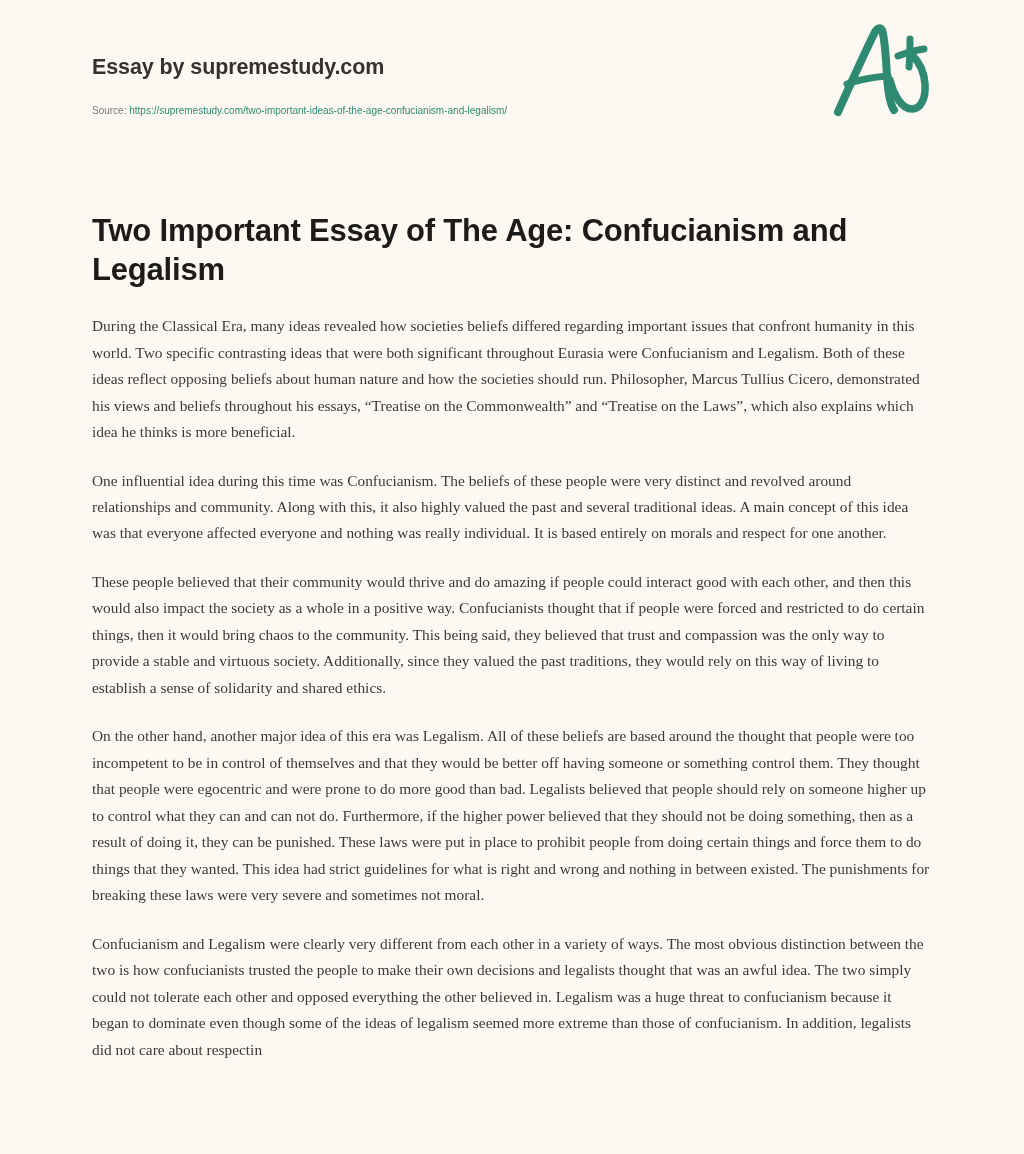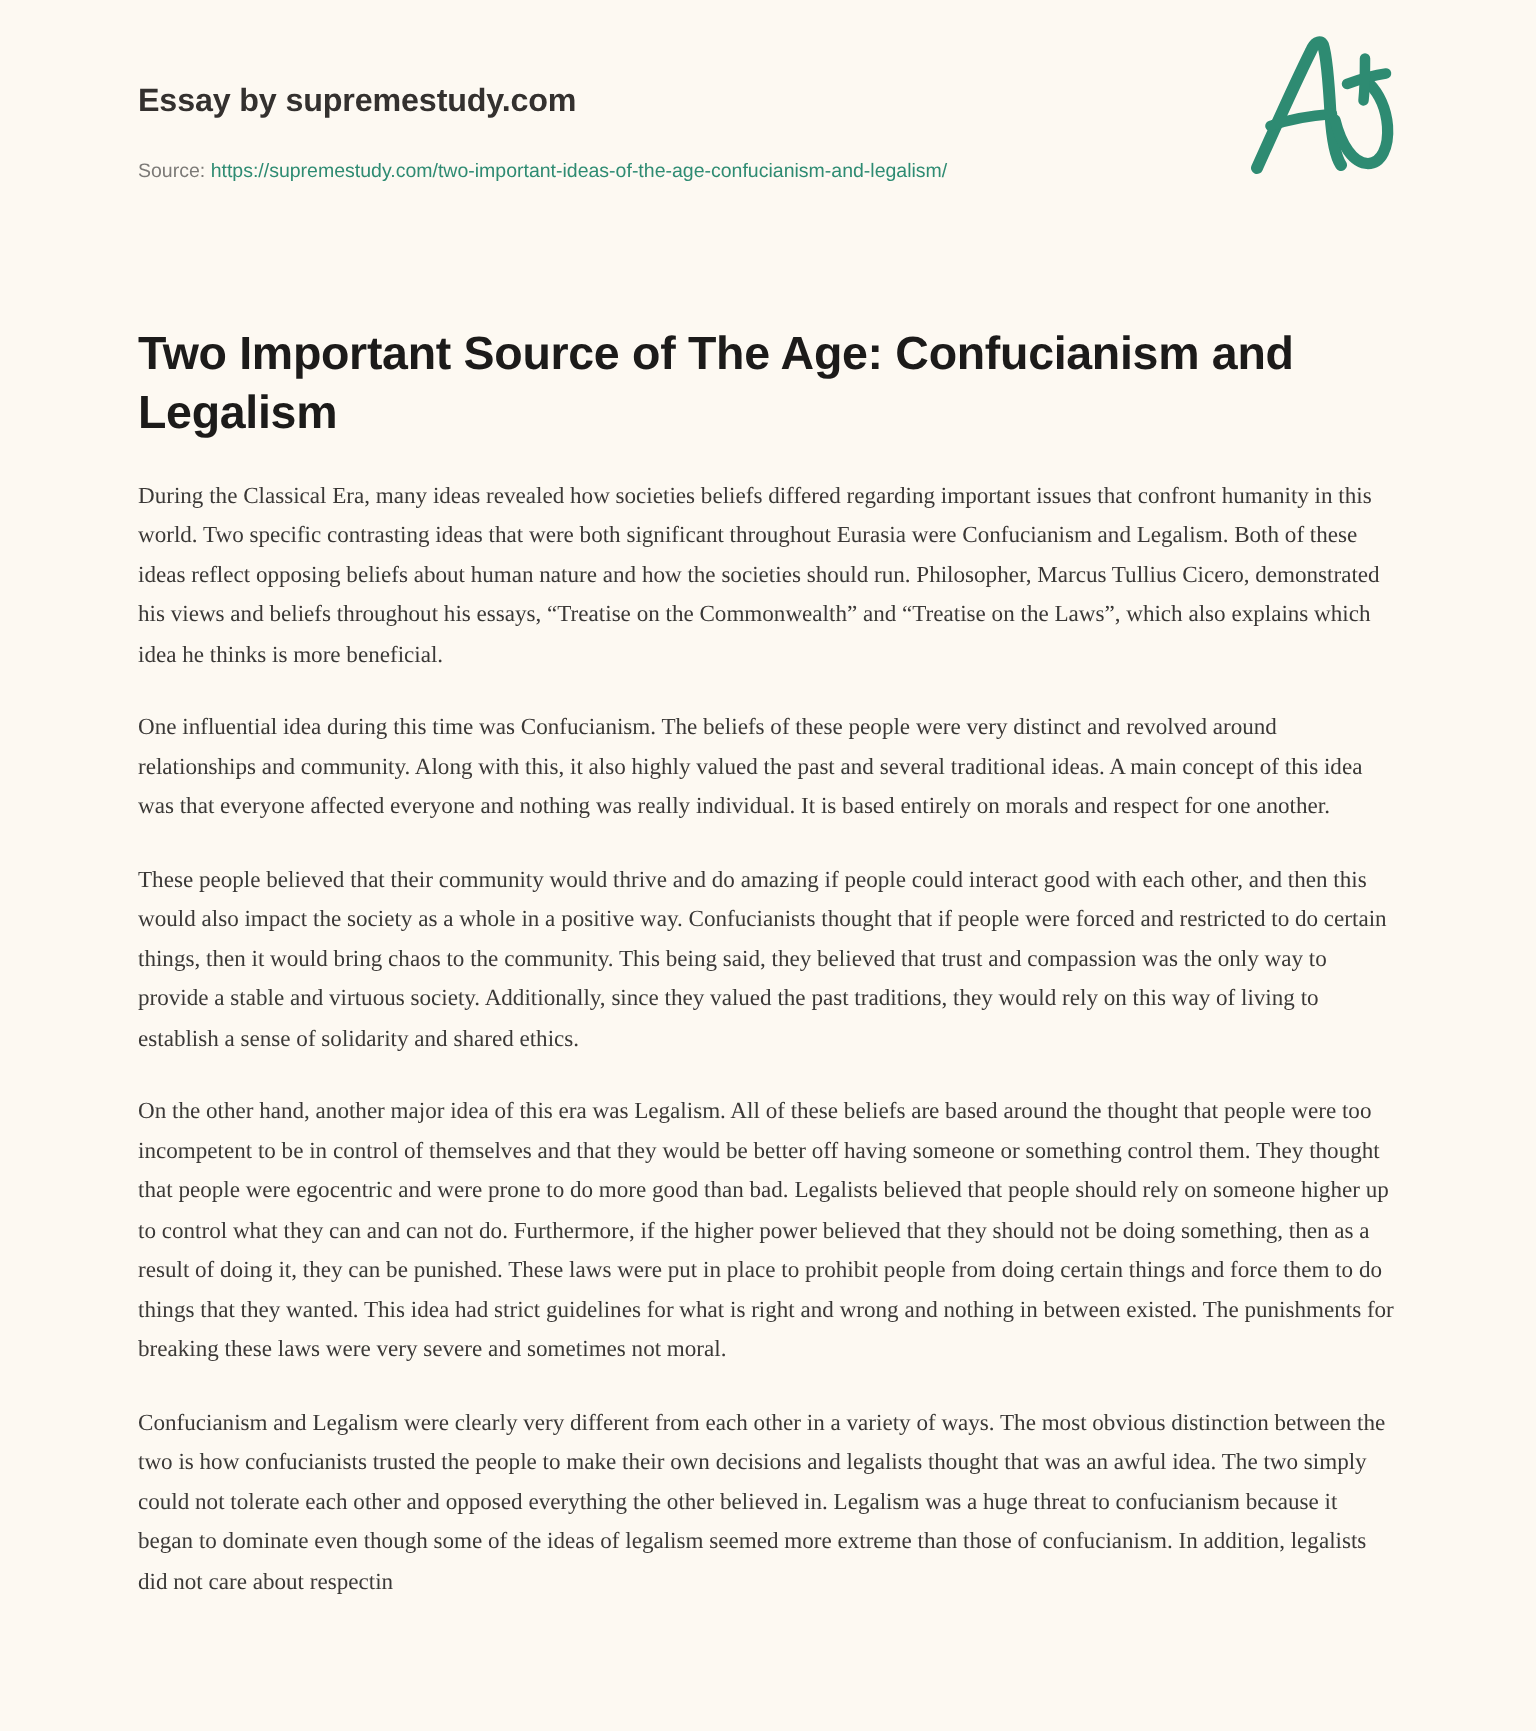--- a/index.html
+++ b/index.html
@@ -26,21 +26,21 @@
   .essay-by {
     font-size: 21.5px;
     font-weight: bold;
     color: #34312f;
     letter-spacing: -0.1px;
     padding-top: 55px;
     line-height: 1.2;
   }
   .source-line {
     margin-top: 22px;
-    font-size: 13px;
+    font-size: 10px;
     line-height: 1.62;
     max-width: 660px;
     word-break: break-word;
   }
   .source-label {
     color: #7c7a77;
   }
   .source-url {
     color: #2e8b72;
     text-decoration: none;
@@ -102,21 +102,21 @@
         <path d="M18 100 C28 78 42 46 54 22 C56 17 60 14 62 18 C64 24 66 46 67 64 C68 80 70 92 74 98" stroke-width="8"></path>
         <path d="M27 72 C38 68 54 65 68 64" stroke-width="7"></path>
         <path d="M70 68 C74 84 82 97 92 97 C101 97 106 86 105 72 C104 60 99 50 93 44" stroke-width="7.5"></path>
         <path d="M78 44 C86 41 96 38 104 37" stroke-width="7"></path>
         <path d="M90 27 C90 35 90 46 89 55" stroke-width="7"></path>
       </svg>
     </div>
 
   </div>
 
-  <h1 class="title">Two Important Source of The Age: Confucianism and Legalism</h1>
+  <h1 class="title">Two Important Essay of The Age: Confucianism and Legalism</h1>
 
   <div class="body-copy">
     <p>During the Classical Era, many ideas revealed how societies beliefs differed regarding important issues that confront humanity in this world. Two specific contrasting ideas that were both significant throughout Eurasia were Confucianism and Legalism. Both of these ideas reflect opposing beliefs about human nature and how the societies should run. Philosopher, Marcus Tullius Cicero, demonstrated his views and beliefs throughout his essays, “Treatise on the Commonwealth” and “Treatise on the Laws”, which also explains which idea he thinks is more beneficial.</p>
     <p>One influential idea during this time was Confucianism. The beliefs of these people were very distinct and revolved around relationships and community. Along with this, it also highly valued the past and several traditional ideas. A main concept of this idea was that everyone affected everyone and nothing was really individual. It is based entirely on morals and respect for one another.</p>
     <p>These people believed that their community would thrive and do amazing if people could interact good with each other, and then this would also impact the society as a whole in a positive way. Confucianists thought that if people were forced and restricted to do certain things, then it would bring chaos to the community. This being said, they believed that trust and compassion was the only way to provide a stable and virtuous society. Additionally, since they valued the past traditions, they would rely on this way of living to establish a sense of solidarity and shared ethics.</p>
     <p>On the other hand, another major idea of this era was Legalism. All of these beliefs are based around the thought that people were too incompetent to be in control of themselves and that they would be better off having someone or something control them. They thought that people were egocentric and were prone to do more good than bad. Legalists believed that people should rely on someone higher up to control what they can and can not do. Furthermore, if the higher power believed that they should not be doing something, then as a result of doing it, they can be punished. These laws were put in place to prohibit people from doing certain things and force them to do things that they wanted. This idea had strict guidelines for what is right and wrong and nothing in between existed. The punishments for breaking these laws were very severe and sometimes not moral.</p>
     <p>Confucianism and Legalism were clearly very different from each other in a variety of ways. The most obvious distinction between the two is how confucianists trusted the people to make their own decisions and legalists thought that was an awful idea. The two simply could not tolerate each other and opposed everything the other believed in. Legalism was a huge threat to confucianism because it began to dominate even though some of the ideas of legalism seemed more extreme than those of confucianism. In addition, legalists did not care about respectin</p>
   </div>
 
 </div>

